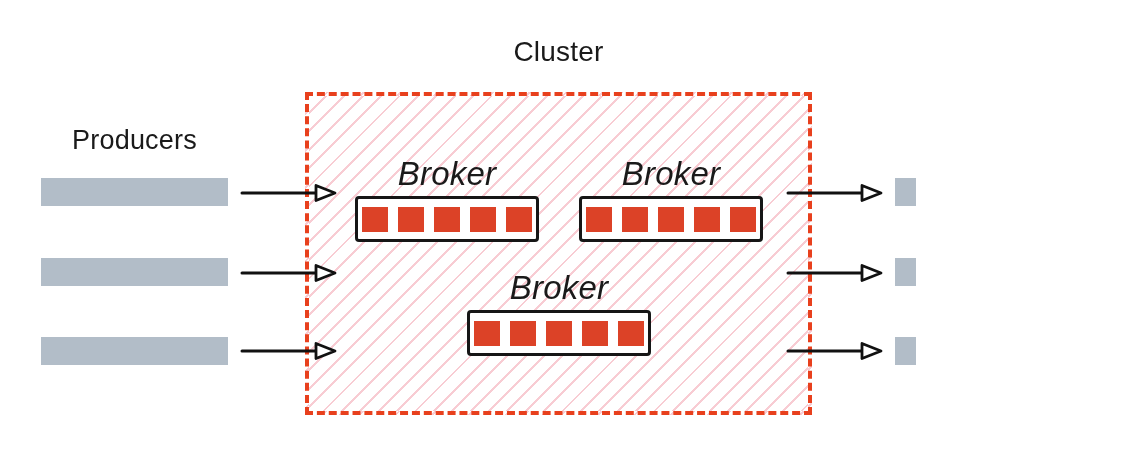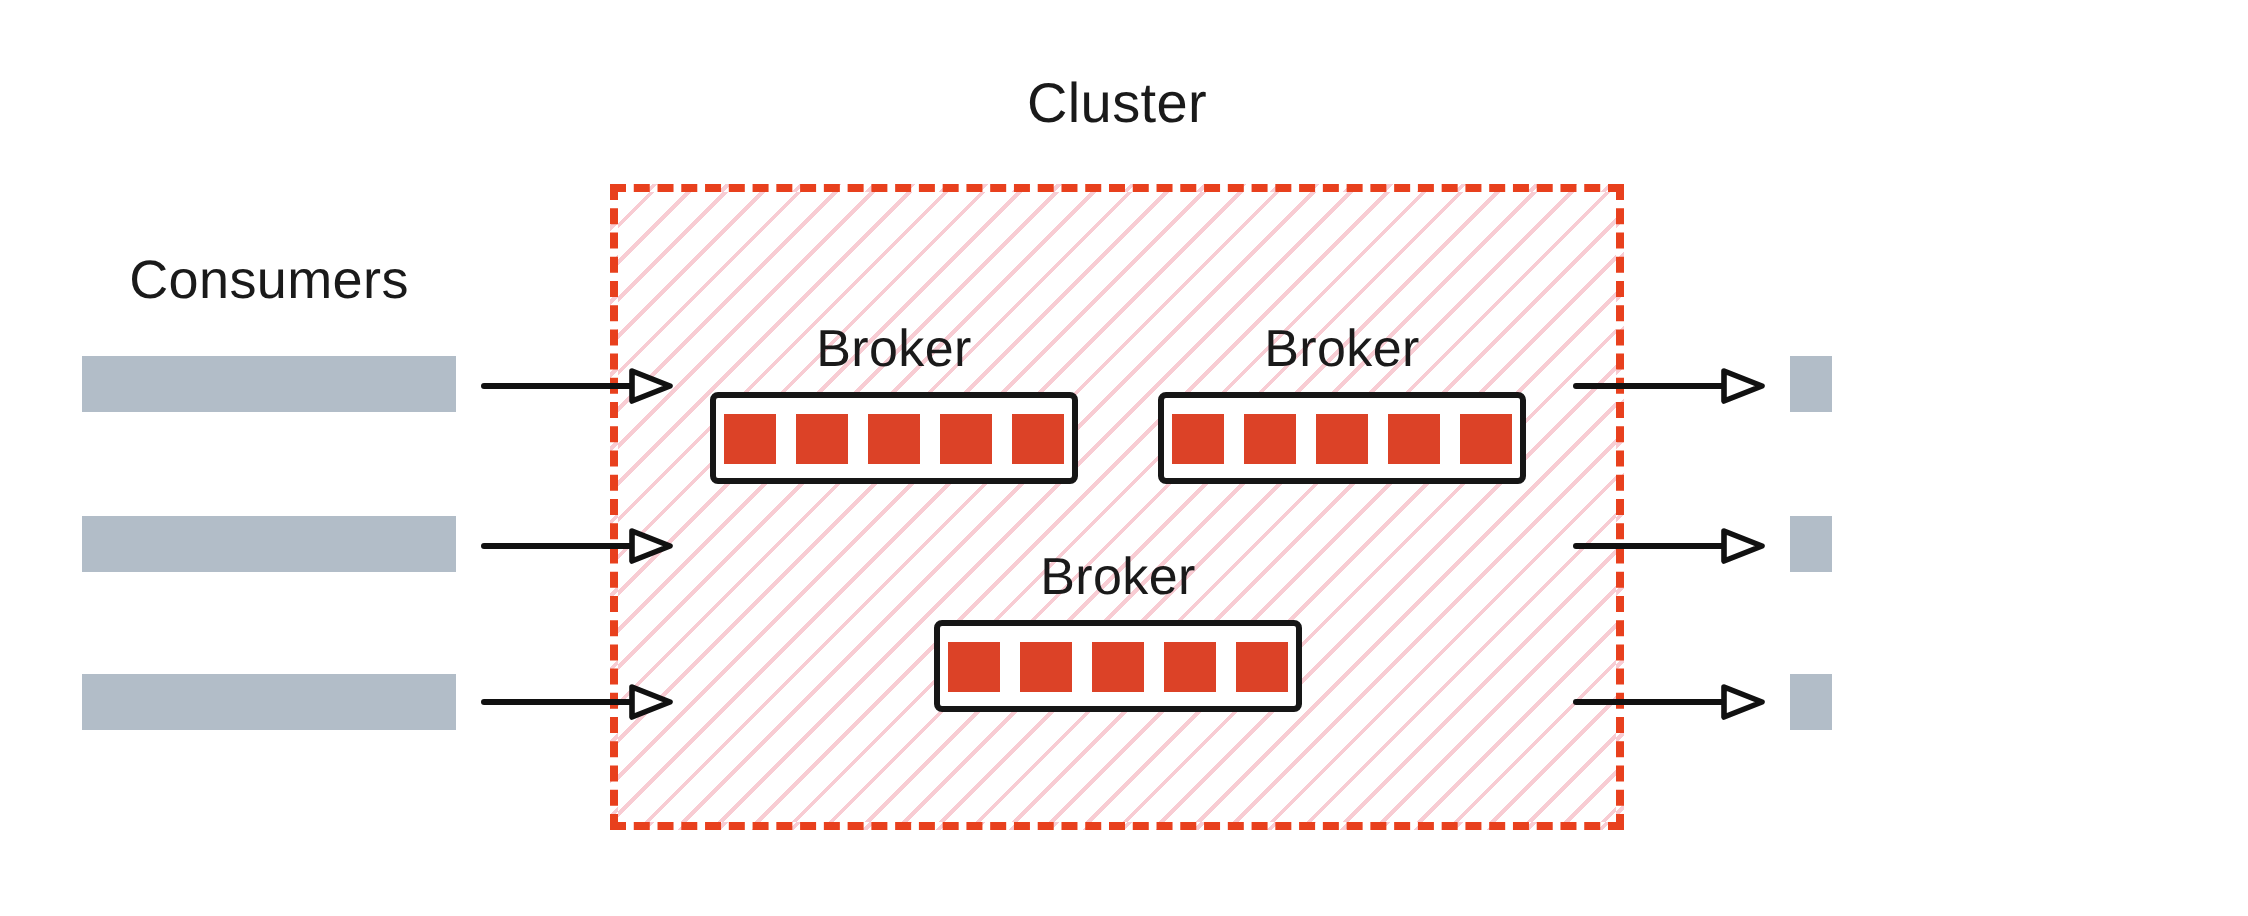--- a/index.html
+++ b/index.html
@@ -56,21 +56,21 @@
     position: absolute;
     height: 28px;
     background: var(--bar);
   }
   .bar-left  { left: 41px;  width: 187px; }
   .bar-right { left: 895px; width: 188px; }
   .row1 { top: 178px; }
   .row2 { top: 258px; }
   .row3 { top: 337px; }
 
-  .broker-label { font-size: 26px; line-height: 34px; }
+  .broker-label { font-size: 33px; line-height: 34px; font-style: italic; }
   .b1-label { left: 355px; top: 157px; width: 184px; }
   .b2-label { left: 579px; top: 157px; width: 184px; }
   .b3-label { left: 467px; top: 271px; width: 184px; }
 
   .broker-box {
     position: absolute;
     width: 184px; height: 46px;
     box-sizing: border-box;
     background: var(--broker-bg);
     border: 3px solid var(--broker-border);
@@ -104,21 +104,21 @@
   .arrow polygon { fill: #ffffff; stroke: var(--arrow); stroke-width: 2.8; stroke-linejoin: round; }
 </style>
 </head>
 <body>
 
 <div class="stage">
 
   <div class="cluster-box"></div>
 
   <div class="label cluster-title">Cluster</div>
-  <div class="label side-label producers-label">Consumers</div>
+  <div class="label side-label producers-label">Producers</div>
 
   <div class="bar bar-left row1"></div>
   <div class="bar bar-left row2"></div>
   <div class="bar bar-left row3"></div>
 
   <div class="bar bar-right row1"></div>
   <div class="bar bar-right row2"></div>
   <div class="bar bar-right row3"></div>
 
   <div class="label broker-label b1-label">Broker</div>

